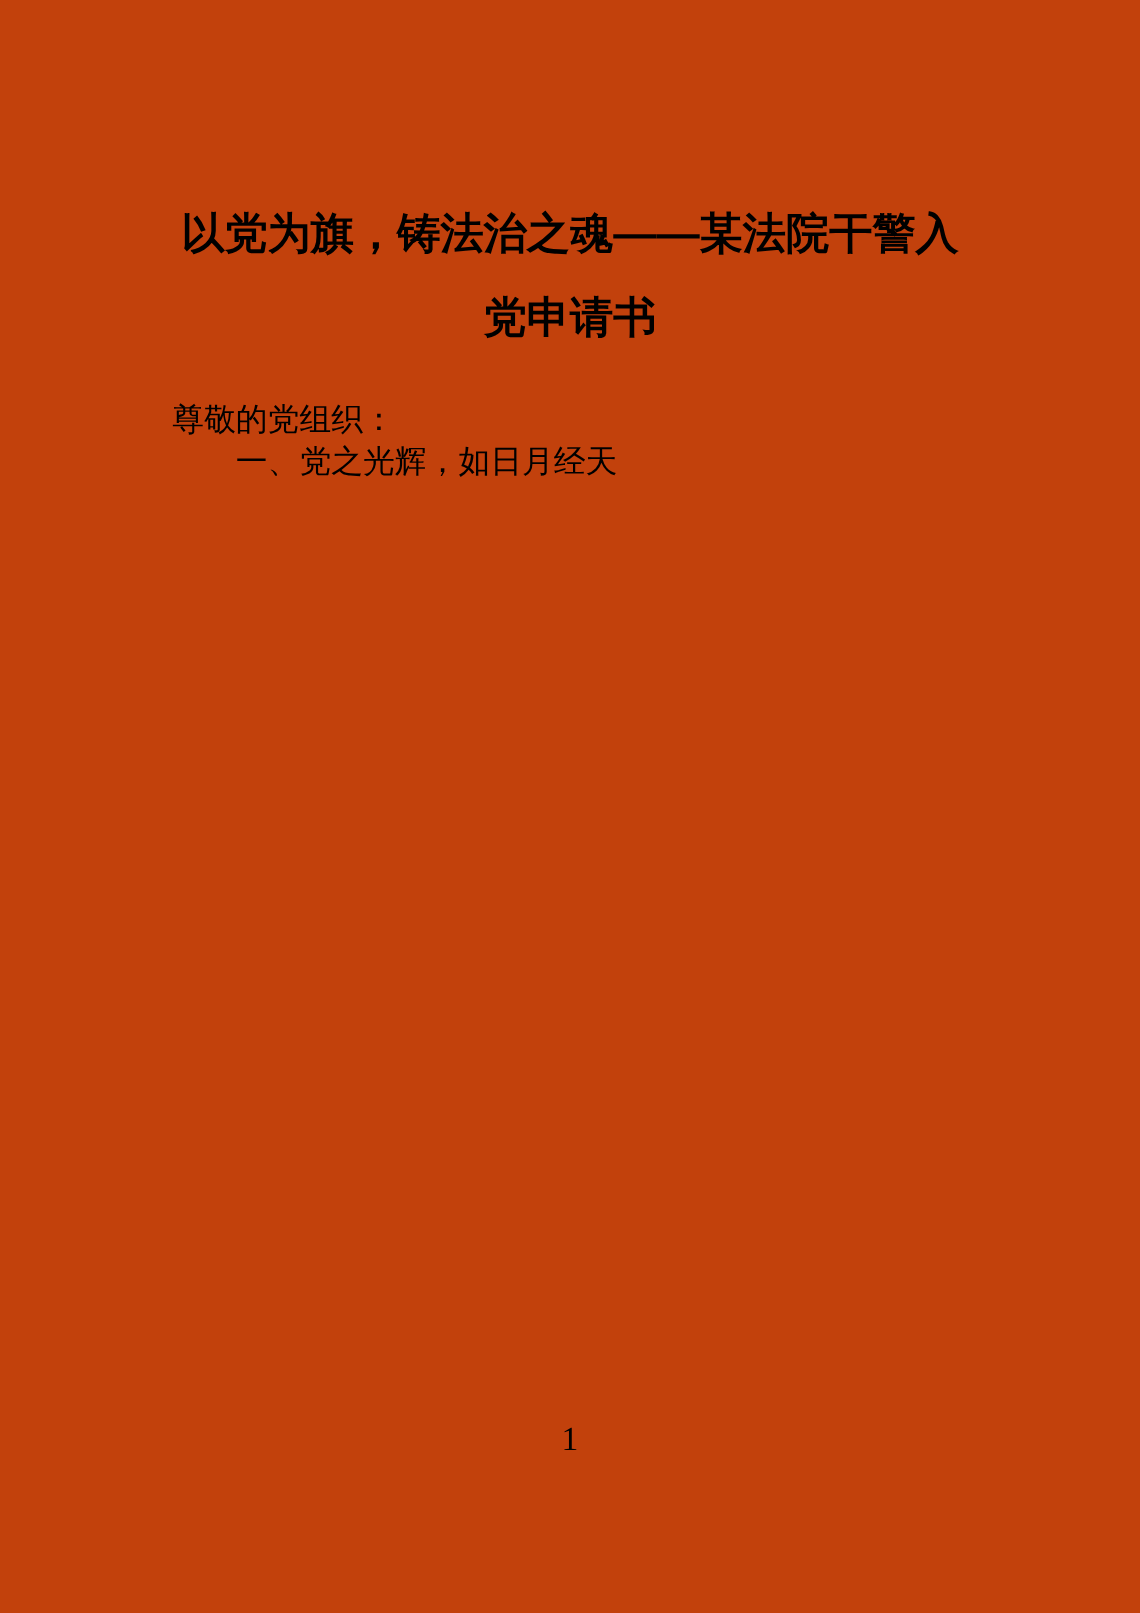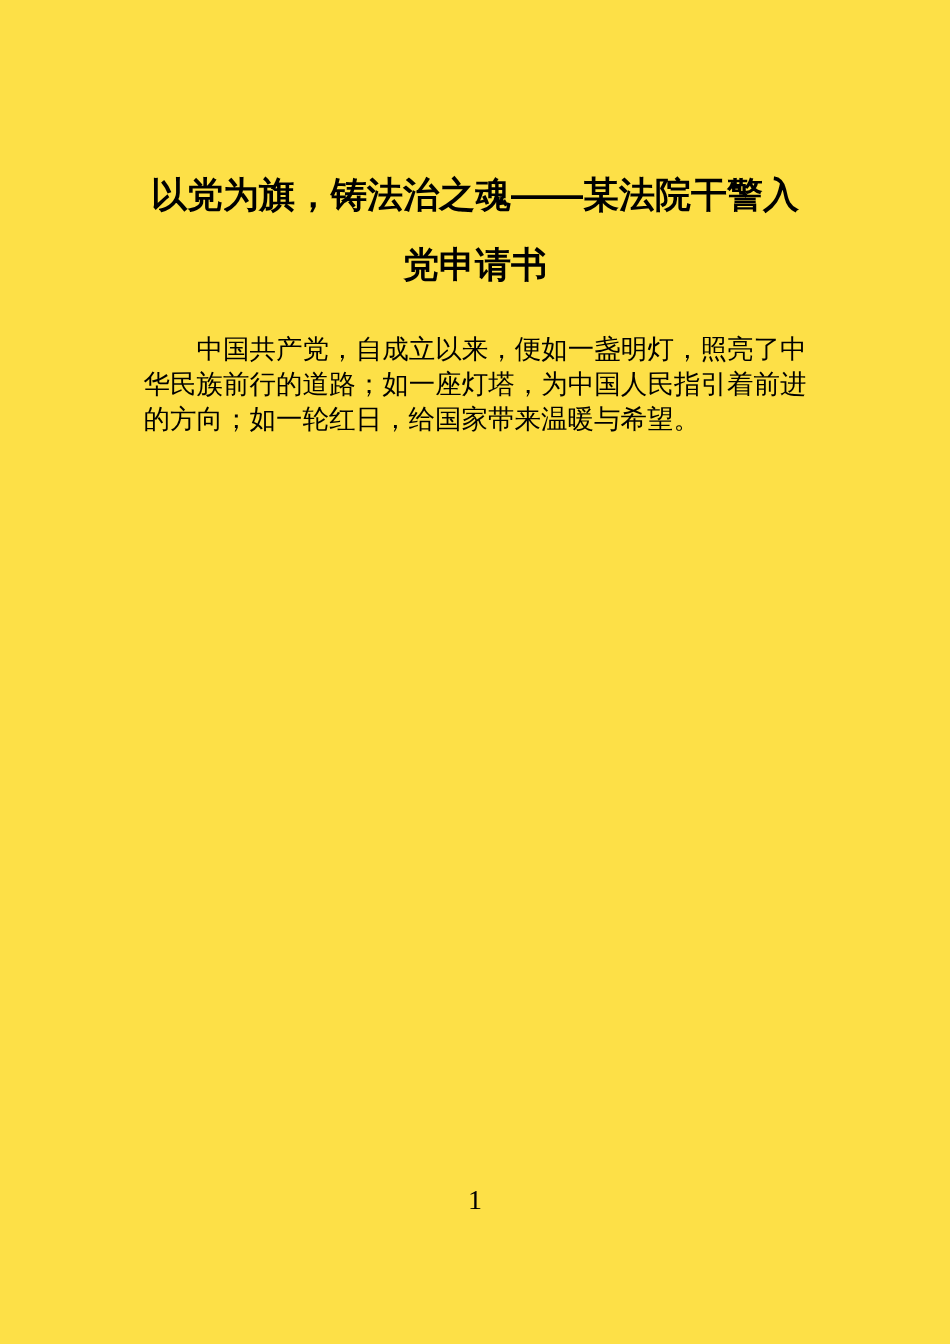--- a/index.html
+++ b/index.html
@@ -4,21 +4,21 @@
 <style>
   html, body {
     margin: 0;
     padding: 0;
     background: #ffffff;
   }
   .page {
     position: relative;
     width: 950px;
     height: 1344px;
-    background: #fde047;
+    background: #c2410c;
     box-sizing: border-box;
     padding-top: 160px;
     color: #000000;
     font-family: "Liberation Sans", "DejaVu Sans", sans-serif;
     overflow: hidden;
   }
   .doc-title {
     width: 680px;
     margin: 0 auto;
     text-align: center;
@@ -60,18 +60,19 @@
   }
 </style>
 </head>
 <body>
 
 <div class="page">
 
   <h1 class="doc-title">以党为旗，铸法治之魂——某法院干警入党申请书</h1>
 
   <div class="doc-body">
-    <p>中国共产党，自成立以来，便如一盏明灯，照亮了中华民族前行的道路；如一座灯塔，为中国人民指引着前进的方向；如一轮红日，给国家带来温暖与希望。</p>
+    <p class="salutation">尊敬的党组织：</p>
+    <p class="section-heading">一、党之光辉，如日月经天</p>
   </div>
 
   <div class="page-number">1</div>
 
 </div>
 
 </body></html>

